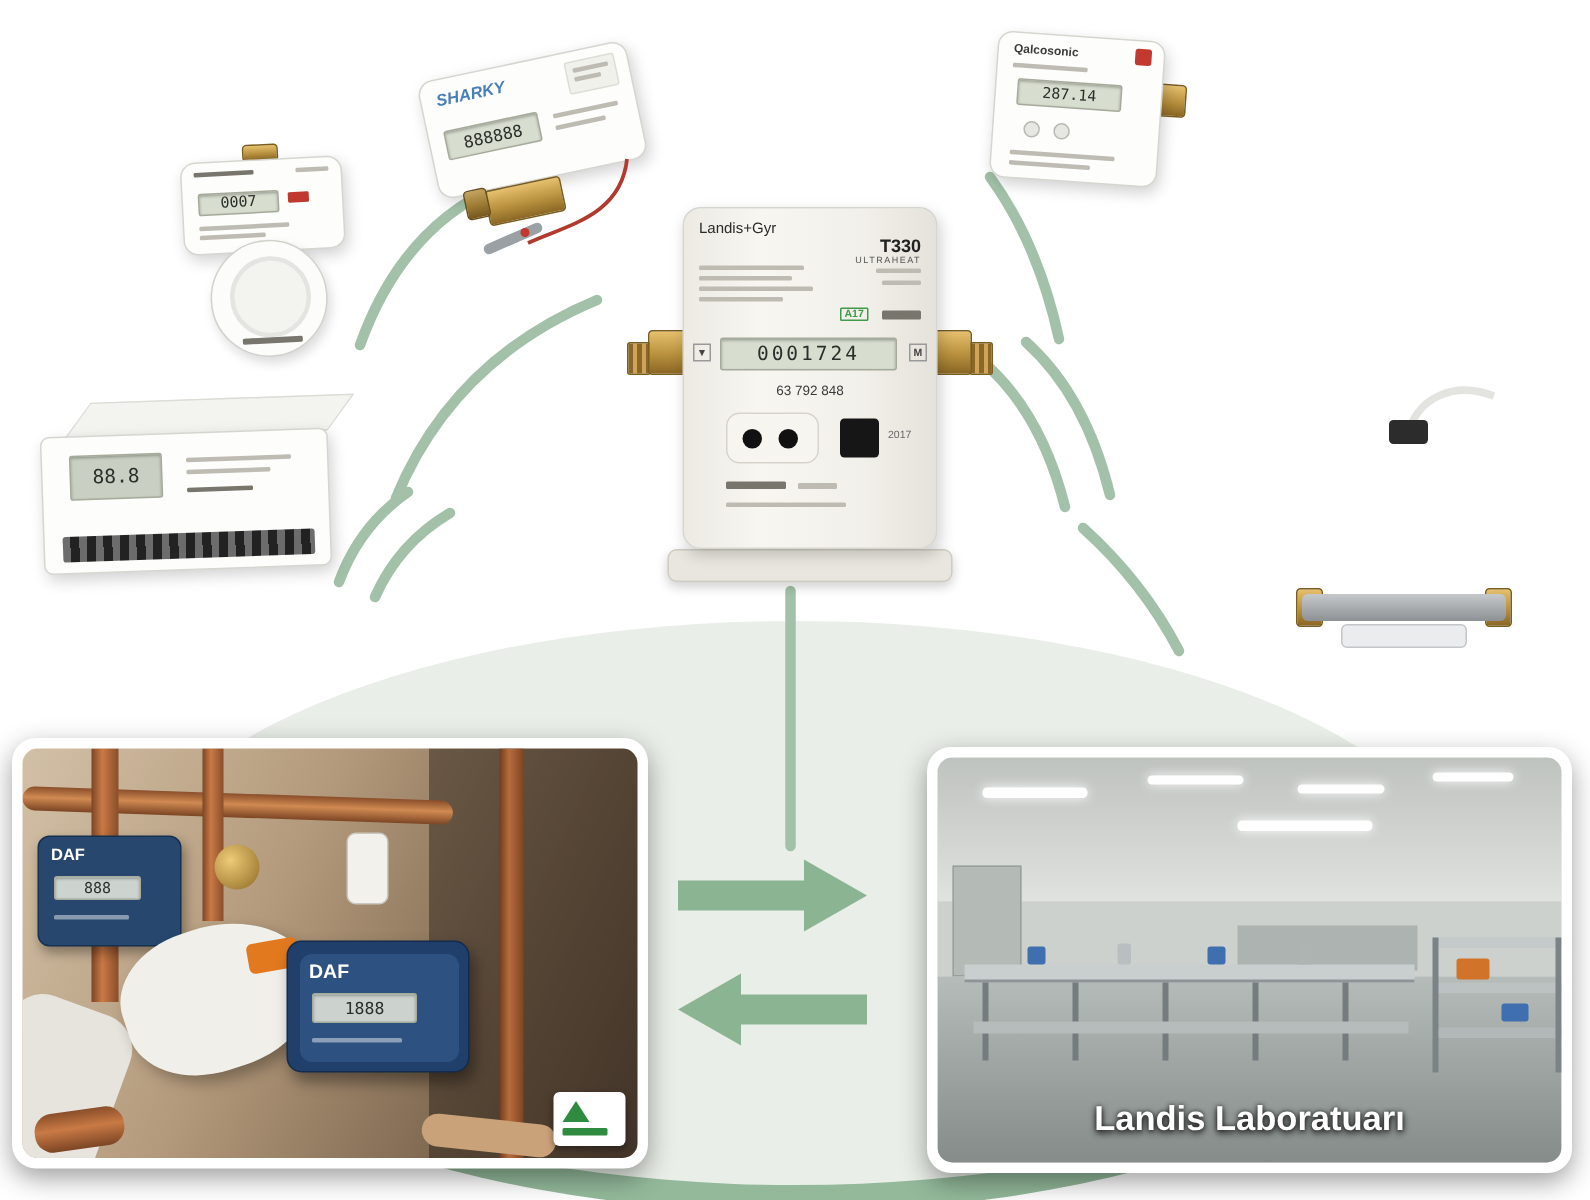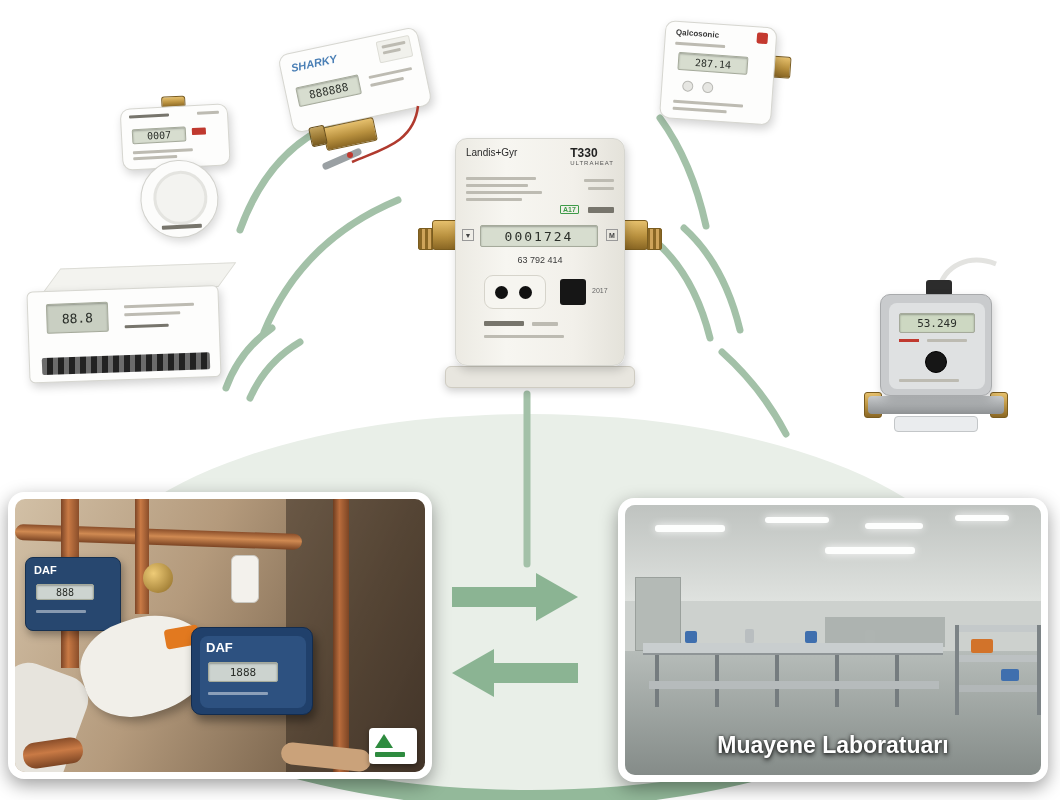--- a/index.html
+++ b/index.html
@@ -90,38 +90,38 @@
   </div>
 
   <div class="abs" style="left:444px;top:128px;width:192px;height:264px">
     <div class="thread" style="left:-26px;top:100px;width:16px;height:22px"></div>
     <div class="brass" style="left:-12px;top:92px;width:28px;height:30px"></div>
     <div class="thread" style="left:202px;top:100px;width:16px;height:22px"></div>
     <div class="brass" style="left:176px;top:92px;width:28px;height:30px"></div>
     <div class="abs" style="left:1px;top:238px;width:190px;height:22px;background:#e8e6df;border:1px solid #cfccc2;border-radius:6px;box-shadow:0 3px 8px rgba(0,0,0,.2)"></div>
     <div class="device-body" style="left:11px;top:10px;width:170px;height:228px;border-radius:12px;background:linear-gradient(90deg,#eceae3,#f7f6f1 30%,#f2f0ea 70%,#e4e2da)">
       <span class="abs" style="left:10px;top:8px;font-weight:normal;font-size:10px;color:#2a2a2a">Landis+Gyr</span>
-      <div class="abs" style="right:10px;top:7px;text-align:left">
+      <div class="abs" style="right:10px;top:18px;text-align:right">
         <div style="font-weight:bold;font-size:12px;color:#222">T330</div>
         <div style="font-size:6px;letter-spacing:1px;color:#555">ULTRAHEAT</div>
       </div>
       <span class="bar" style="left:10px;top:38px;width:70px"></span>
       <span class="bar" style="left:10px;top:45px;width:62px"></span>
       <span class="bar" style="left:10px;top:52px;width:76px"></span>
       <span class="bar" style="left:10px;top:59px;width:56px"></span>
       <span class="bar" style="right:10px;top:40px;width:30px"></span>
       <span class="bar" style="right:10px;top:48px;width:26px"></span>
       <span class="abs" style="left:104px;top:66px;border:1px solid #3f9b49;color:#3f9b49;font-size:7px;font-weight:bold;padding:0 2px;border-radius:1px">A17</span>
       <span class="bar dk" style="left:132px;top:68px;width:26px;height:6px"></span>
       <span class="abs" style="left:6px;top:90px;width:12px;height:12px;border:1px solid #999;font-size:7px;color:#444;text-align:center;line-height:12px">▼</span>
       <div class="lcd" style="left:24px;top:86px;width:118px;height:22px">
         <span class="digits" style="font-size:13px;letter-spacing:2px">0001724</span>
       </div>
       <span class="abs" style="right:6px;top:90px;width:12px;height:12px;border:1px solid #999;font-size:7px;color:#444;text-align:center;line-height:12px;font-weight:bold">M</span>
-      <div class="abs" style="left:0;top:116px;width:100%;text-align:center;font-size:9px;color:#3a3a3a">63 792 414</div>
+      <div class="abs" style="left:0;top:116px;width:100%;text-align:center;font-size:9px;color:#3a3a3a">63 792 848</div>
       <div class="abs" style="left:28px;top:136px;width:62px;height:34px;background:#f6f5f0;border:1px solid #d6d4cb;border-radius:9px">
         <span class="dot" style="left:10px;top:10px;width:13px;height:13px;background:#111"></span>
         <span class="dot" style="left:34px;top:10px;width:13px;height:13px;background:#111"></span>
       </div>
       <div class="abs" style="left:104px;top:140px;width:26px;height:26px;background:#161616;border-radius:3px"></div>
       <span class="abs" style="left:136px;top:148px;font-size:7px;color:#666">2017</span>
       <span class="bar dk" style="left:28px;top:182px;width:40px;height:5px"></span>
       <span class="bar" style="left:76px;top:183px;width:26px;height:4px"></span>
       <span class="bar" style="left:28px;top:196px;width:80px"></span>
     </div>
@@ -146,31 +146,20 @@
 
   <div class="abs" style="left:866px;top:252px;width:140px;height:188px">
     <svg class="abs" style="left:0;top:0" width="140" height="60" viewBox="0 0 140 60">
       <path d="M 72 40 C 78 12 104 2 130 12" stroke="#e3e3e0" stroke-width="5" fill="none"></path>
     </svg>
     <div class="abs" style="left:60px;top:28px;width:26px;height:16px;background:#2c2c2c;border-radius:3px"></div>
     <div class="brass" style="left:-2px;top:140px;width:18px;height:26px"></div>
     <div class="brass" style="left:124px;top:140px;width:18px;height:26px"></div>
     <div class="abs" style="left:2px;top:144px;width:136px;height:18px;background:linear-gradient(#c6c9cb,#8e9193);border-radius:4px"></div>
     <div class="abs" style="left:28px;top:164px;width:84px;height:16px;background:rgba(230,233,235,.85);border:1px solid #c3c6c8;border-radius:4px"></div>
-    <div class="device-body" style="left:14px;top:42px;width:112px;height:102px;background:#c9cbcd;border:1px solid #a8aaac">
-      <div class="abs" style="left:8px;top:8px;width:96px;height:86px;background:#dfe1e2;border-radius:8px">
-        <div class="lcd" style="left:10px;top:10px;width:76px;height:20px;background:#cdd8c2">
-          <span class="digits" style="font-size:11px">53.249</span>
-        </div>
-        <span class="abs" style="left:10px;top:36px;width:20px;height:3px;background:#c0392f"></span>
-        <span class="bar" style="left:38px;top:36px;width:40px"></span>
-        <span class="dot" style="left:36px;top:48px;width:22px;height:22px;background:#161616;border:1px solid #000"></span>
-        <span class="bar" style="left:10px;top:76px;width:60px"></span>
-      </div>
-    </div>
   </div>
 
   <div class="abs" style="left:26px;top:264px;width:210px;height:142px;transform:rotate(-2deg)">
     <div class="abs" style="left:18px;top:2px;width:176px;height:24px;background:#f3f3ef;border:1px solid #dcdcd6;transform:skewX(-38deg);transform-origin:left bottom"></div>
     <div class="device-body" style="left:2px;top:24px;width:192px;height:92px;border-radius:6px">
       <div class="lcd" style="left:18px;top:12px;width:62px;height:30px;background:#c9cfc2">
         <span class="digits" style="font-size:13px">88.8</span>
       </div>
       <span class="bar" style="left:96px;top:16px;width:70px"></span>
       <span class="bar" style="left:96px;top:24px;width:56px"></span>
@@ -242,18 +231,18 @@
       <div class="abs" style="left:330px;top:120px;width:86px;height:90px">
         <span class="abs" style="left:0;top:0;width:100%;height:7px;background:#c4c9ca"></span>
         <span class="abs" style="left:0;top:30px;width:100%;height:7px;background:#bcc1c2"></span>
         <span class="abs" style="left:0;top:60px;width:100%;height:7px;background:#b2b7b8"></span>
         <span class="abs" style="left:0;top:0;width:4px;height:90px;background:#7c8386"></span>
         <span class="abs" style="right:0;top:0;width:4px;height:90px;background:#7c8386"></span>
         <span class="abs" style="left:16px;top:14px;width:22px;height:14px;background:#d2732a;border-radius:2px"></span>
         <span class="abs" style="left:46px;top:44px;width:18px;height:12px;background:#3f6fae;border-radius:2px"></span>
       </div>
       <div class="abs" style="left:0;right:0;bottom:16px;text-align:center">
-        <span class="caption">Muayene Laboratuarı</span>
+        <span class="caption">Landis Laboratuarı</span>
       </div>
     </div>
   </div>
 
 </div>
 
 </body></html>

